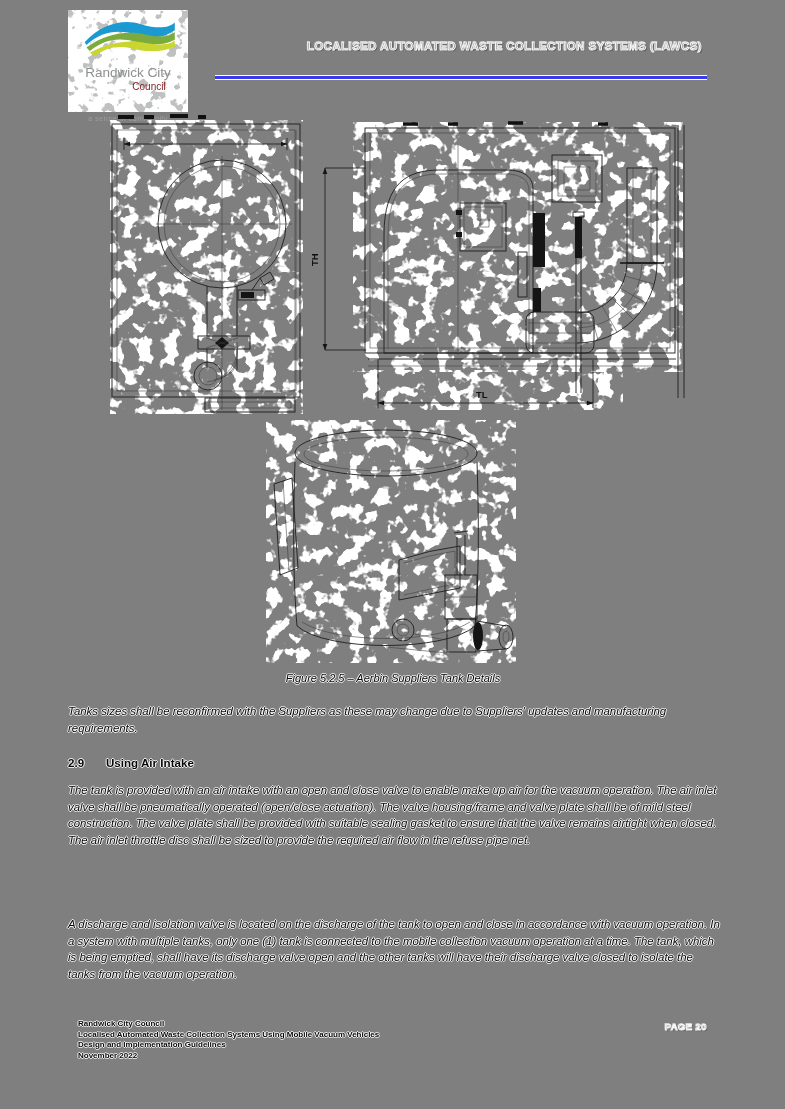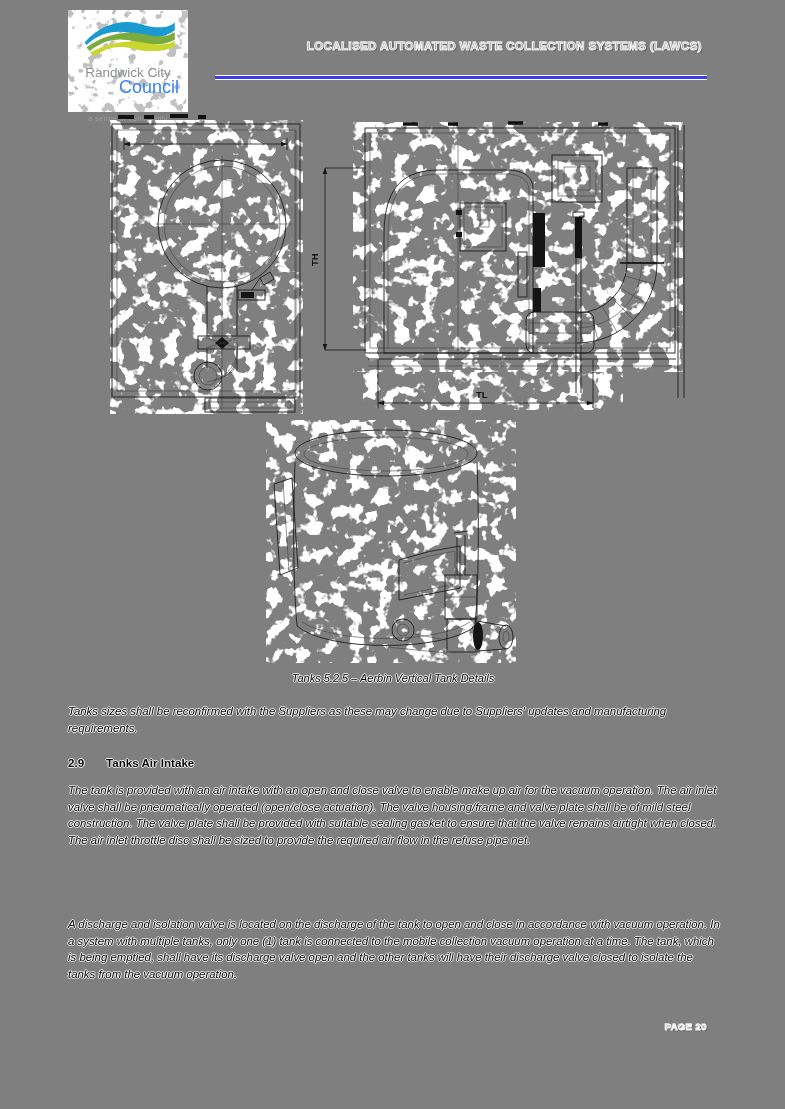--- a/index.html
+++ b/index.html
@@ -15,21 +15,21 @@
           font-weight:bold;letter-spacing:.4px;padding-left:22px;}
 
   .abs{position:absolute;}
 
   
   .logo-box{left:68px;top:10px;width:120px;height:102px;background:#ffffff;}
   .logo-noise{position:absolute;left:0;top:0;width:100%;height:100%;}
   .logo-inner{position:absolute;left:0;top:0;width:100%;height:100%;text-align:center;}
   .logo-waves{margin-top:6px;}
   .logo-line1{font-size:13.5px;color:#8d8f90;margin-top:2px;line-height:14px;}
-  .logo-line2{font-size:18px;color:#3b82f6;line-height:14px;padding-left:42px;}
+  .logo-line2{font-size:10px;color:#7f1d1d;line-height:14px;padding-left:42px;}
   .logo-tag{font-size:7.6px;color:#9a9c9d;margin-top:20px;letter-spacing:.3px;}
   .doc-title{top:40px;right:83px;font-size:11.5px;}
   .title-rule{left:215px;top:76px;width:492px;height:3px;background:#3b3bee;
               box-shadow:0 -1px 0 #ffffff,0 1px 0 #ffffff;}
 
   
   .drawing{position:absolute;}
   svg .ln{stroke:#1e1e1e;stroke-width:.9;fill:none;}
   svg .lt{stroke:#3a3a3a;stroke-width:.55;fill:none;}
   svg .dk{fill:#141414;stroke:none;}
@@ -197,26 +197,32 @@
     <path class="ln" d="M211,201 L240,206 M211,231 L239,229"></path>
     <ellipse class="ln" cx="240" cy="217" rx="7" ry="12"></ellipse>
     <ellipse class="dk" cx="212" cy="216" rx="5" ry="14"></ellipse>
     <ellipse class="lt" cx="240" cy="217" rx="3" ry="6"></ellipse>
 
     <circle class="ln" cx="137" cy="210" r="11"></circle>
     <circle class="lt" cx="137" cy="210" r="6"></circle>
     <path class="lt" d="M148,214 L180,220 M120,227 L181,233"></path>
   </svg>
 
-  <div class="abs caption halo">Tanks 5.2.5 – Aerbin Vertical Tank Details</div>
+  <div class="abs caption halo">Figure 5.2.5 – Aerbin Suppliers Tank Details</div>
 
   <div class="abs para halo" style="top:703px">Tanks sizes shall be reconfirmed with the Suppliers as these may change due to Suppliers' updates and manufacturing requirements.</div>
 
   <div class="abs heading halo" style="top:756px">
-    <span class="h-num">2.9</span><span>Tanks Air Intake</span>
+    <span class="h-num">2.9</span><span>Using Air Intake</span>
   </div>
   <div class="abs para halo" style="top:782px">The tank is provided with an air intake with an open and close valve to enable make up air for the vacuum operation. The air inlet valve shall be pneumatically operated (open/close actuation).  The valve housing/frame and valve plate shall be of mild steel construction. The valve plate shall be provided with suitable sealing gasket to ensure that the valve remains airtight when closed. The air inlet throttle disc shall be sized to provide the required air flow in the refuse pipe net.</div>
 
   <div class="abs para halo" style="top:916px">A discharge and isolation valve is located on the discharge of the tank to open and close in accordance with vacuum operation. In a system with multiple tanks, only one (1) tank is connected to the mobile collection vacuum operation at a time. The tank, which is being emptied, shall have its discharge valve open and the other tanks will have their discharge valve closed to isolate the tanks from the vacuum operation.</div>
 
+  <div class="abs footer halo">
+    <div>Randwick City Council</div>
+    <div>Localised Automated Waste Collection Systems Using Mobile Vacuum Vehicles</div>
+    <div>Design and Implementation Guidelines</div>
+    <div>November 2022</div>
+  </div>
   <div class="abs page-num hollow">PAGE 20</div>
 
 </div>
 
 </body></html>

